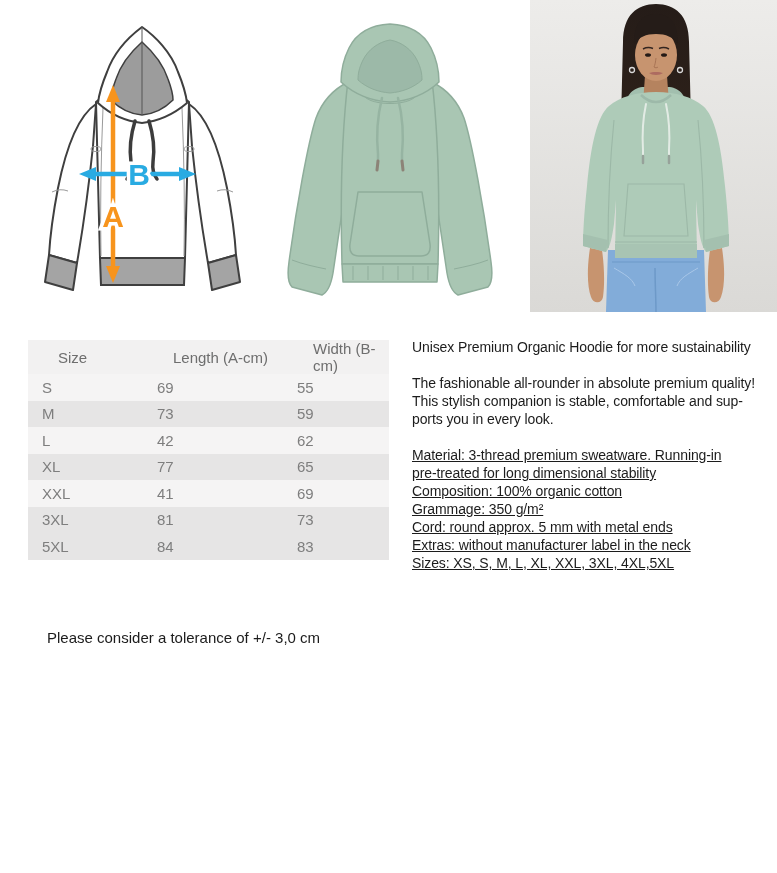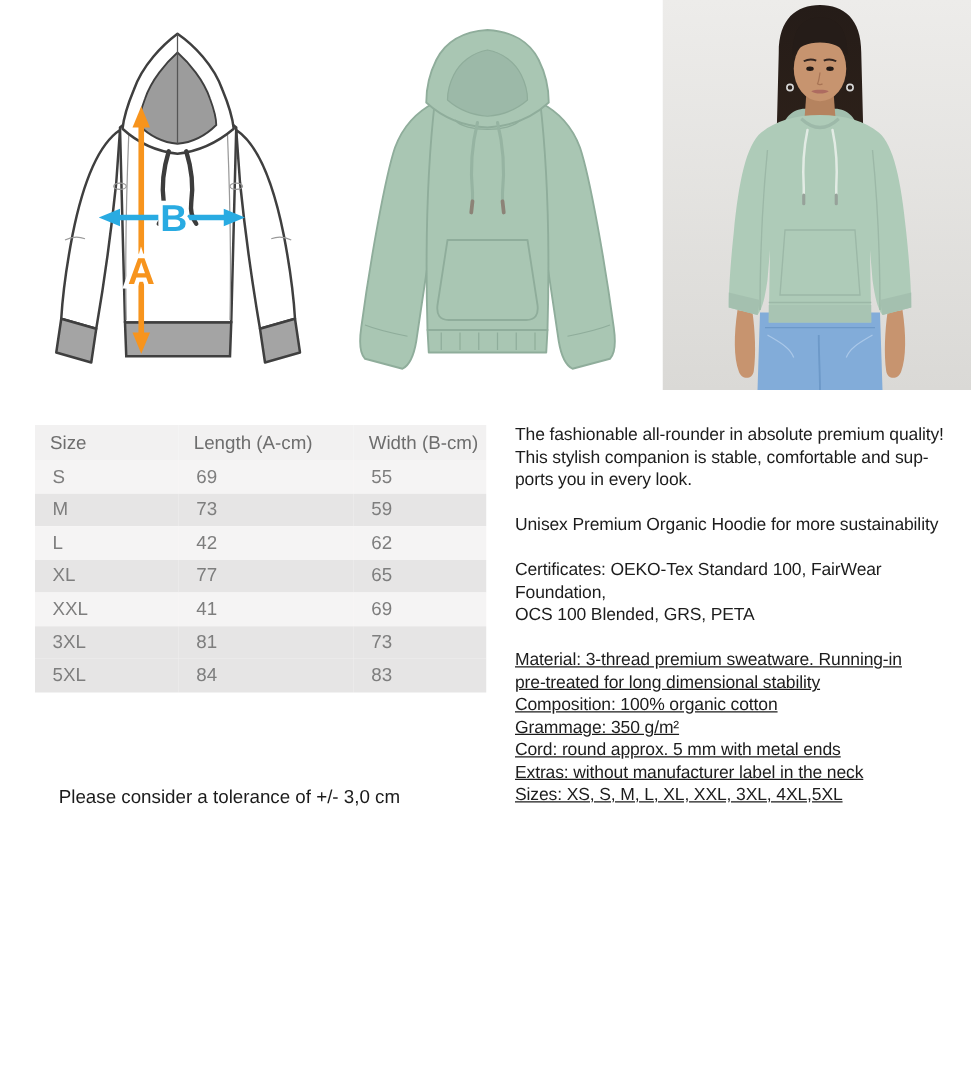--- a/index.html
+++ b/index.html
@@ -14,21 +14,21 @@
   table.size-table {
     position:absolute; left:28px; top:340px; width:361px;
     border-collapse:collapse; table-layout:fixed;
     font-size:15px;
   }
   table.size-table col.c1 { width:115px; }
   table.size-table col.c2 { width:140px; }
   table.size-table col.c3 { width:106px; }
   table.size-table th {
     font-weight:normal; text-align:left; color:#6e6e6e;
-    height:28px; padding:0 0 0 12px; background:#f2f1f1;
+    height:28px; padding:0 0 0 30px; background:#f2f1f1;
   }
   table.size-table td {
     color:#7e7e7e; height:26.5px; padding:0 0 0 14px;
   }
   table.size-table tr.dark td { background:#e6e5e5; }
   table.size-table tr.light td { background:#f5f4f4; }
 
   .tolerance {
     position:absolute; left:24px; top:629px;
     font-size:15px; color:#1b1b1b;margin-left:23px;
@@ -254,26 +254,24 @@
         <td>5XL</td>
         <td>84</td>
         <td>83</td>
       </tr>
     </tbody>
   </table>
 
   <div class="tolerance">Please consider a tolerance of +/- 3,0 cm</div>
 
   <div class="description">
+    <p>Unisex Premium Organic Hoodie for more sustainability</p>
     <p>The fashionable all-rounder in absolute premium quality!
 This stylish companion is stable, comfortable and sup-
 ports you in every look.</p>
-    <p>Unisex Premium Organic Hoodie for more sustainability</p>
-    <p>Certificates: OEKO-Tex Standard 100, FairWear Foundation,
-OCS 100 Blended, GRS, PETA</p>
     <p>Material: 3-thread premium sweatware. Running-in
 pre-treated for long dimensional stability
 Composition: 100% organic cotton
 Grammage: 350 g/m²
 Cord: round approx. 5 mm with metal ends
 Extras: without manufacturer label in the neck
 Sizes: XS, S, M, L, XL, XXL, 3XL, 4XL,5XL</p>
   </div>
 
 </div>

